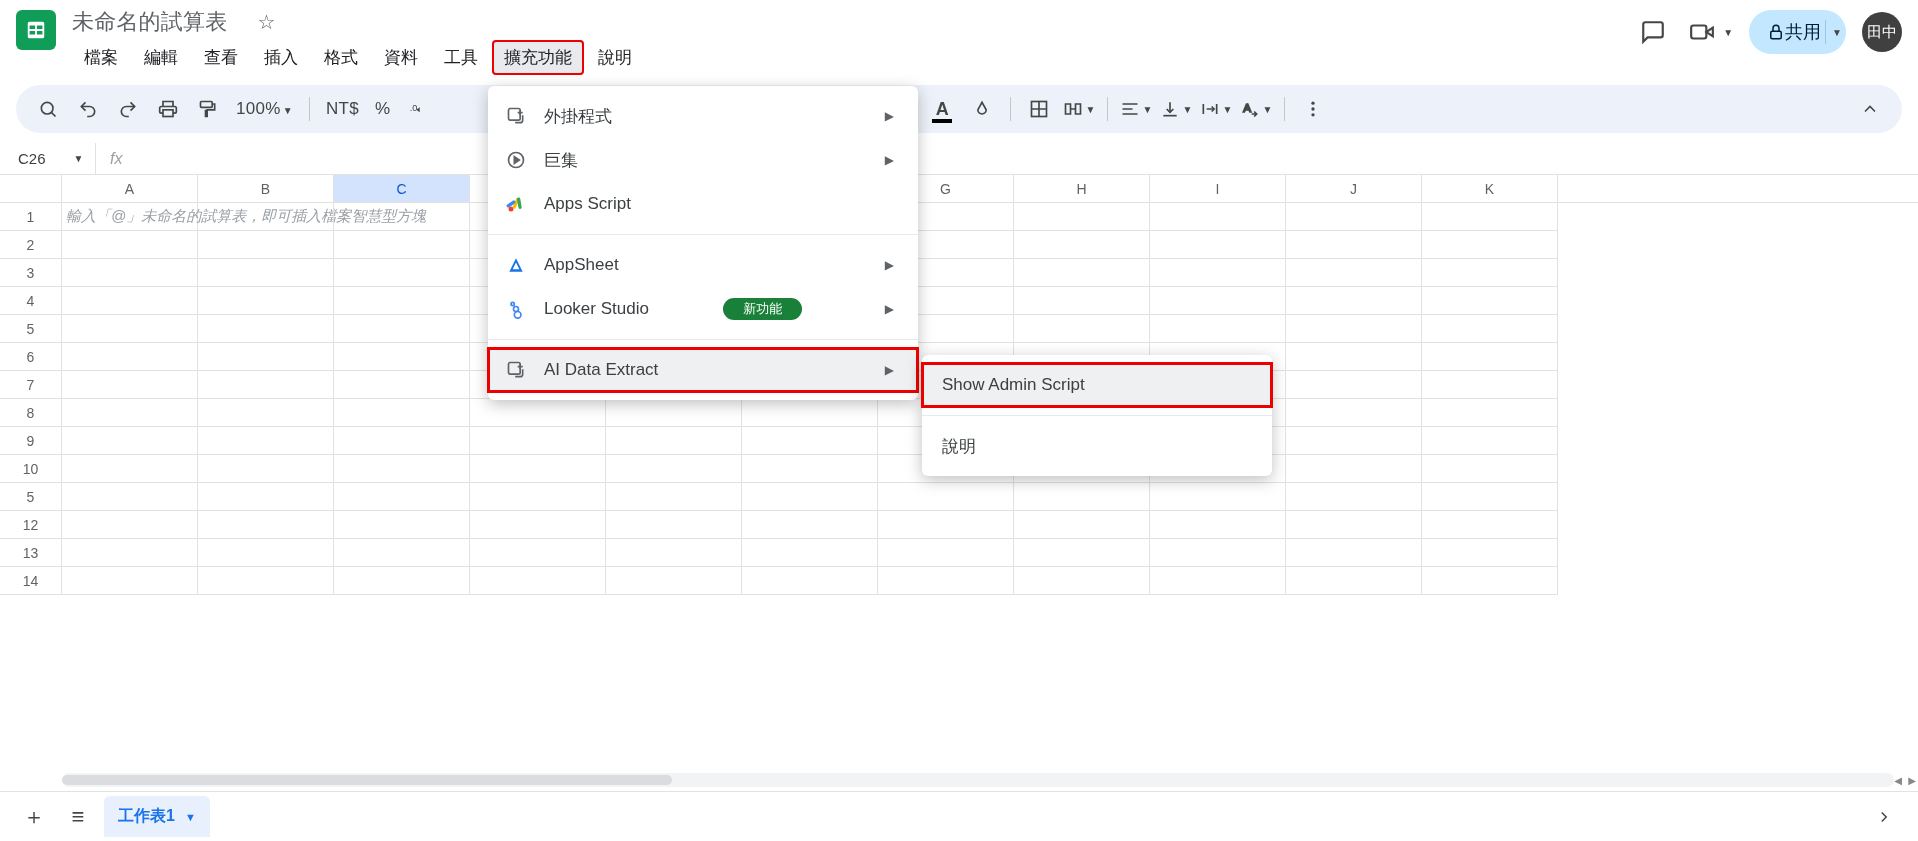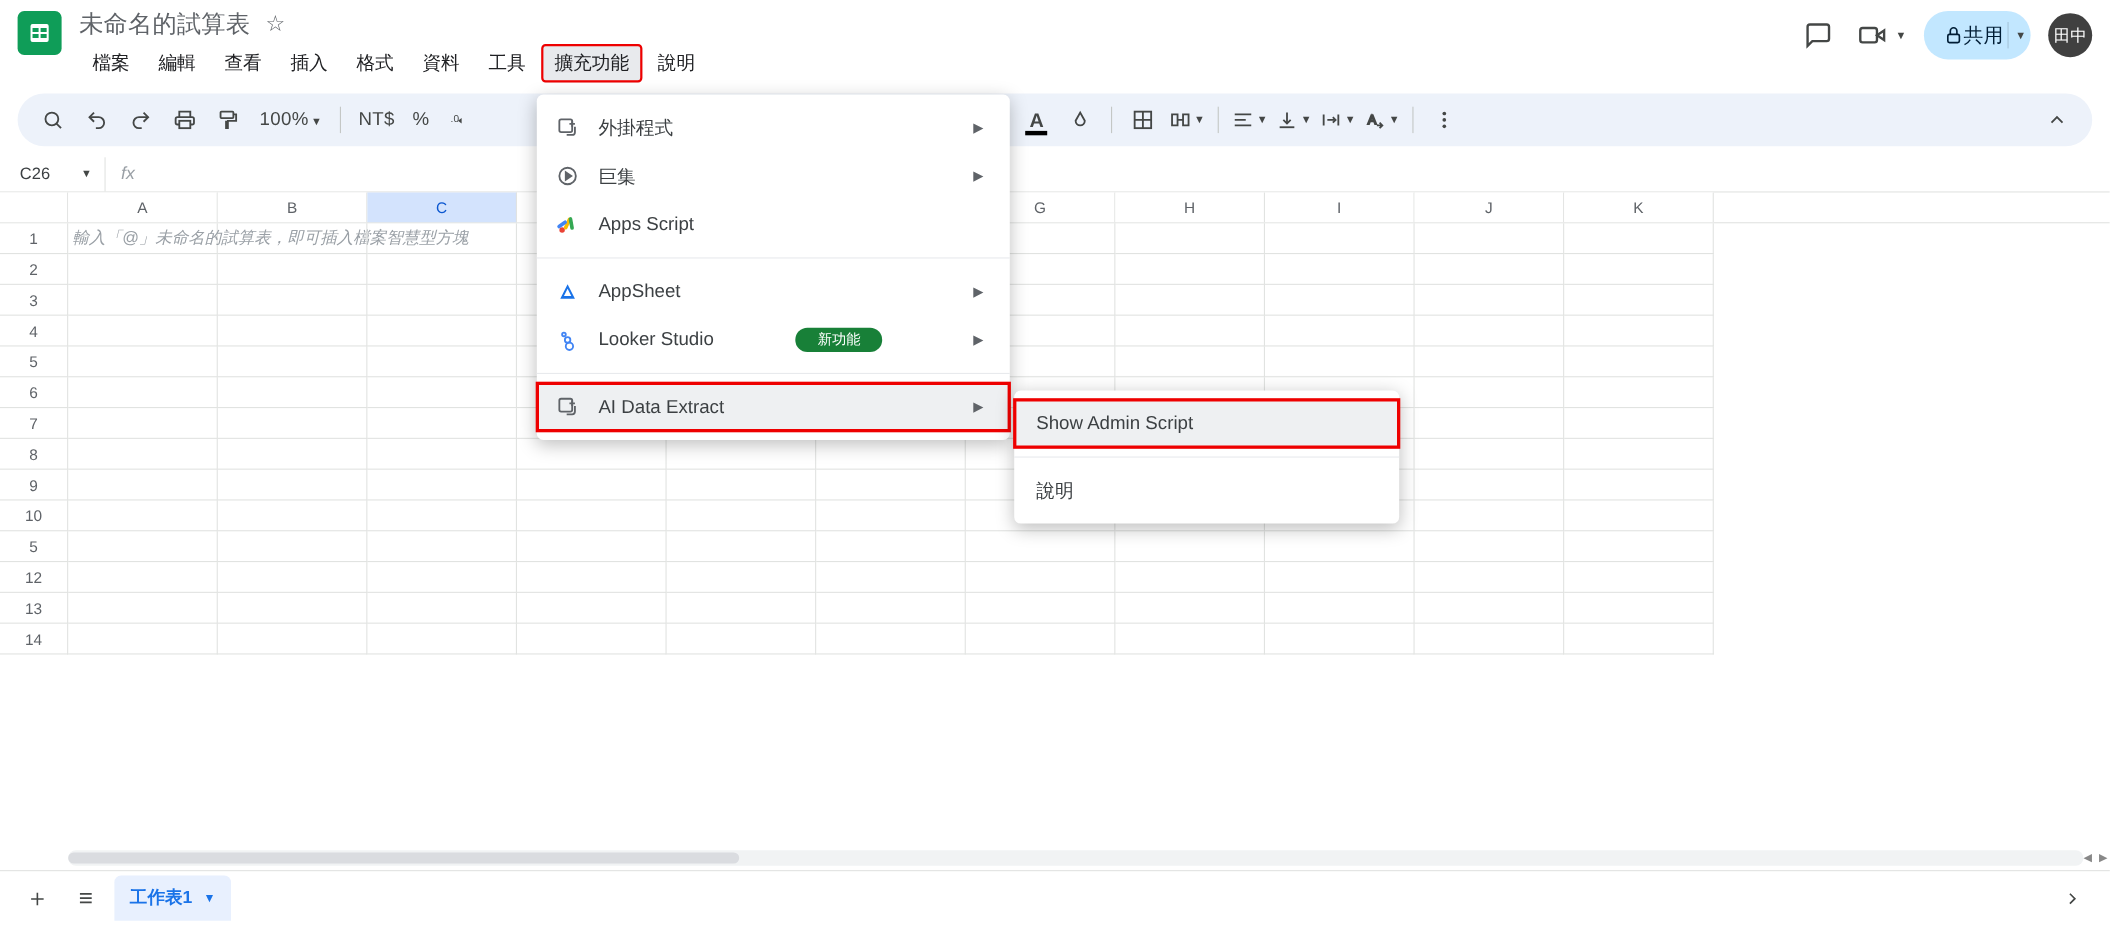--- a/index.html
+++ b/index.html
@@ -3,21 +3,21 @@
 <meta charset="utf-8">
 <style>
   * { box-sizing: border-box; margin: 0; padding: 0; }
   html, body { width: 1918px; height: 841px; font-family: "Google Sans", Arial, sans-serif; color: #202124; background: #fff; overflow: hidden; }
 
   
   .docbar { display: flex; align-items: flex-start; padding: 8px 16px 0 16px; }
   .logo { width: 40px; height: 40px; border-radius: 6px; background: #0f9d58; display: flex; align-items: center; justify-content: center; margin-right: 16px; margin-top: 2px; flex: none; }
   .logo svg { fill: #fff; }
   .doc-meta { flex: 1; }
-  .doc-title-row { display: flex; align-items: center; gap: 14px; height: 28px; }
+  .doc-title-row { display: flex; align-items: center; gap: 30px; height: 28px; }
   .doc-title { font-size: 22px; color: #5f6368; letter-spacing: .2px; }
   .star { color: #5f6368; font-size: 20px; line-height: 1; }
   .menubar { display: flex; gap: 2px; margin-top: 4px; font-size: 17px; color: #202124; }
   .menuitem { padding: 6px 12px; border-radius: 4px; cursor: pointer; }
   .menuitem.hi { background: #e8eaed; outline: 2px solid #e00; outline-offset: -2px; }
   .right-actions { display: flex; align-items: center; gap: 16px; padding-top: 2px; }
   .iconbtn { width: 40px; height: 40px; display: flex; align-items: center; justify-content: center; color: #444746; border-radius: 50%; }
   .vbtn { display: flex; align-items: center; gap: 6px; color: #444746; }
   .share-pill { background: #c2e7ff; border-radius: 40px; height: 44px; display: flex; align-items: center; padding: 0 4px 0 18px; font-size: 18px; color: #001d35; }
   .share-pill .divider { width: 1px; height: 24px; background: rgba(0,0,0,.15); margin: 0 4px; }

